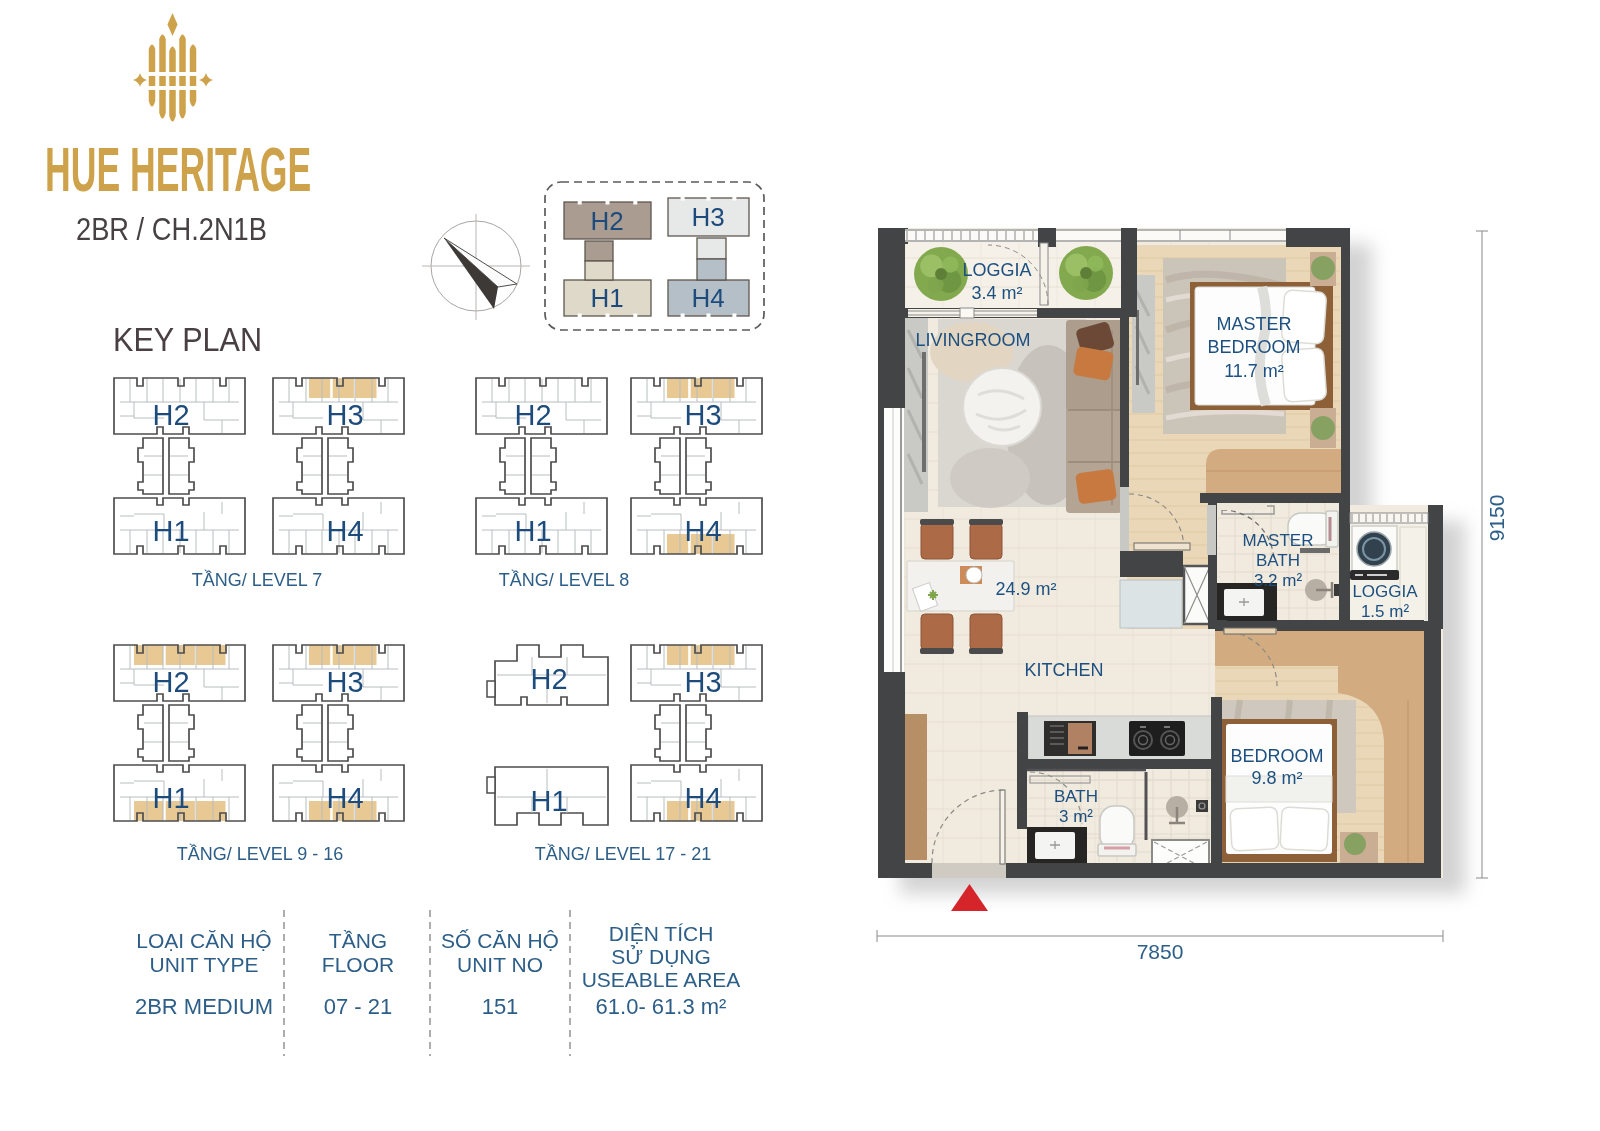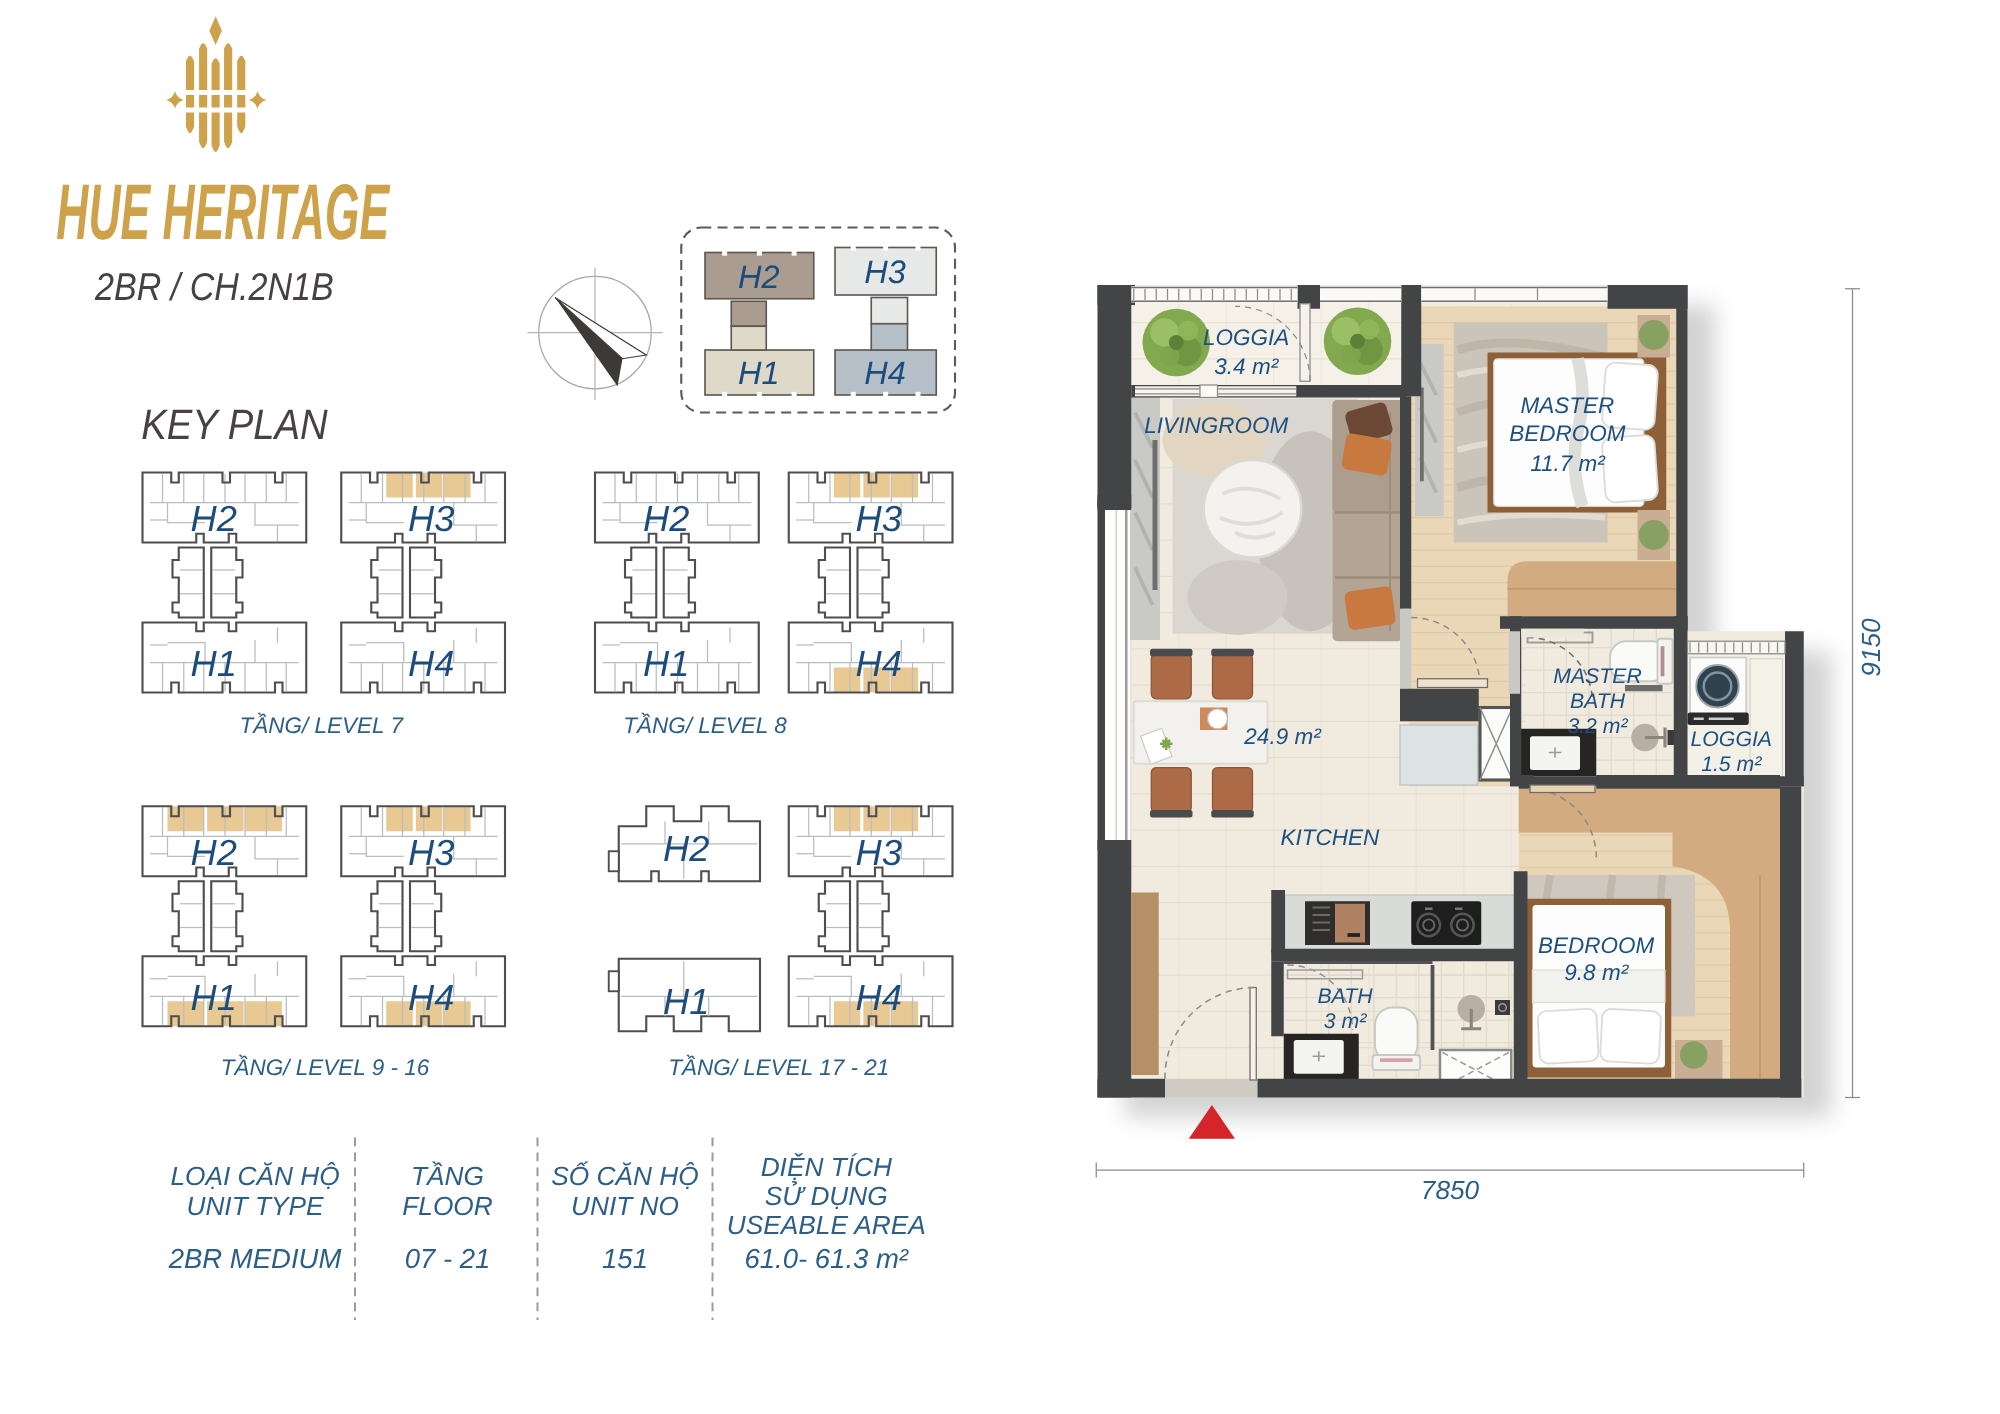--- a/index.html
+++ b/index.html
@@ -1,17 +1,17 @@
 <!DOCTYPE html>
 <html><head>
 <meta charset="utf-8">
 <style>
   html,body{margin:0;padding:0;background:#fff;}
   #page{position:relative;width:1600px;height:1131px;background:#fff;overflow:hidden;
-        font-family:"Liberation Sans",sans-serif;font-style:italic;}
+        font-family:"Liberation Sans",sans-serif;}
   svg text{font-family:"Liberation Sans",sans-serif;}
 </style>
 </head>
 <body>
 <div id="page">
 <svg width="1600" height="1131" viewBox="0 0 1600 1131">
 <defs>
   <filter id="soft" x="-30%" y="-30%" width="160%" height="160%">
     <feGaussianBlur stdDeviation="9"></feGaussianBlur>
   </filter>

